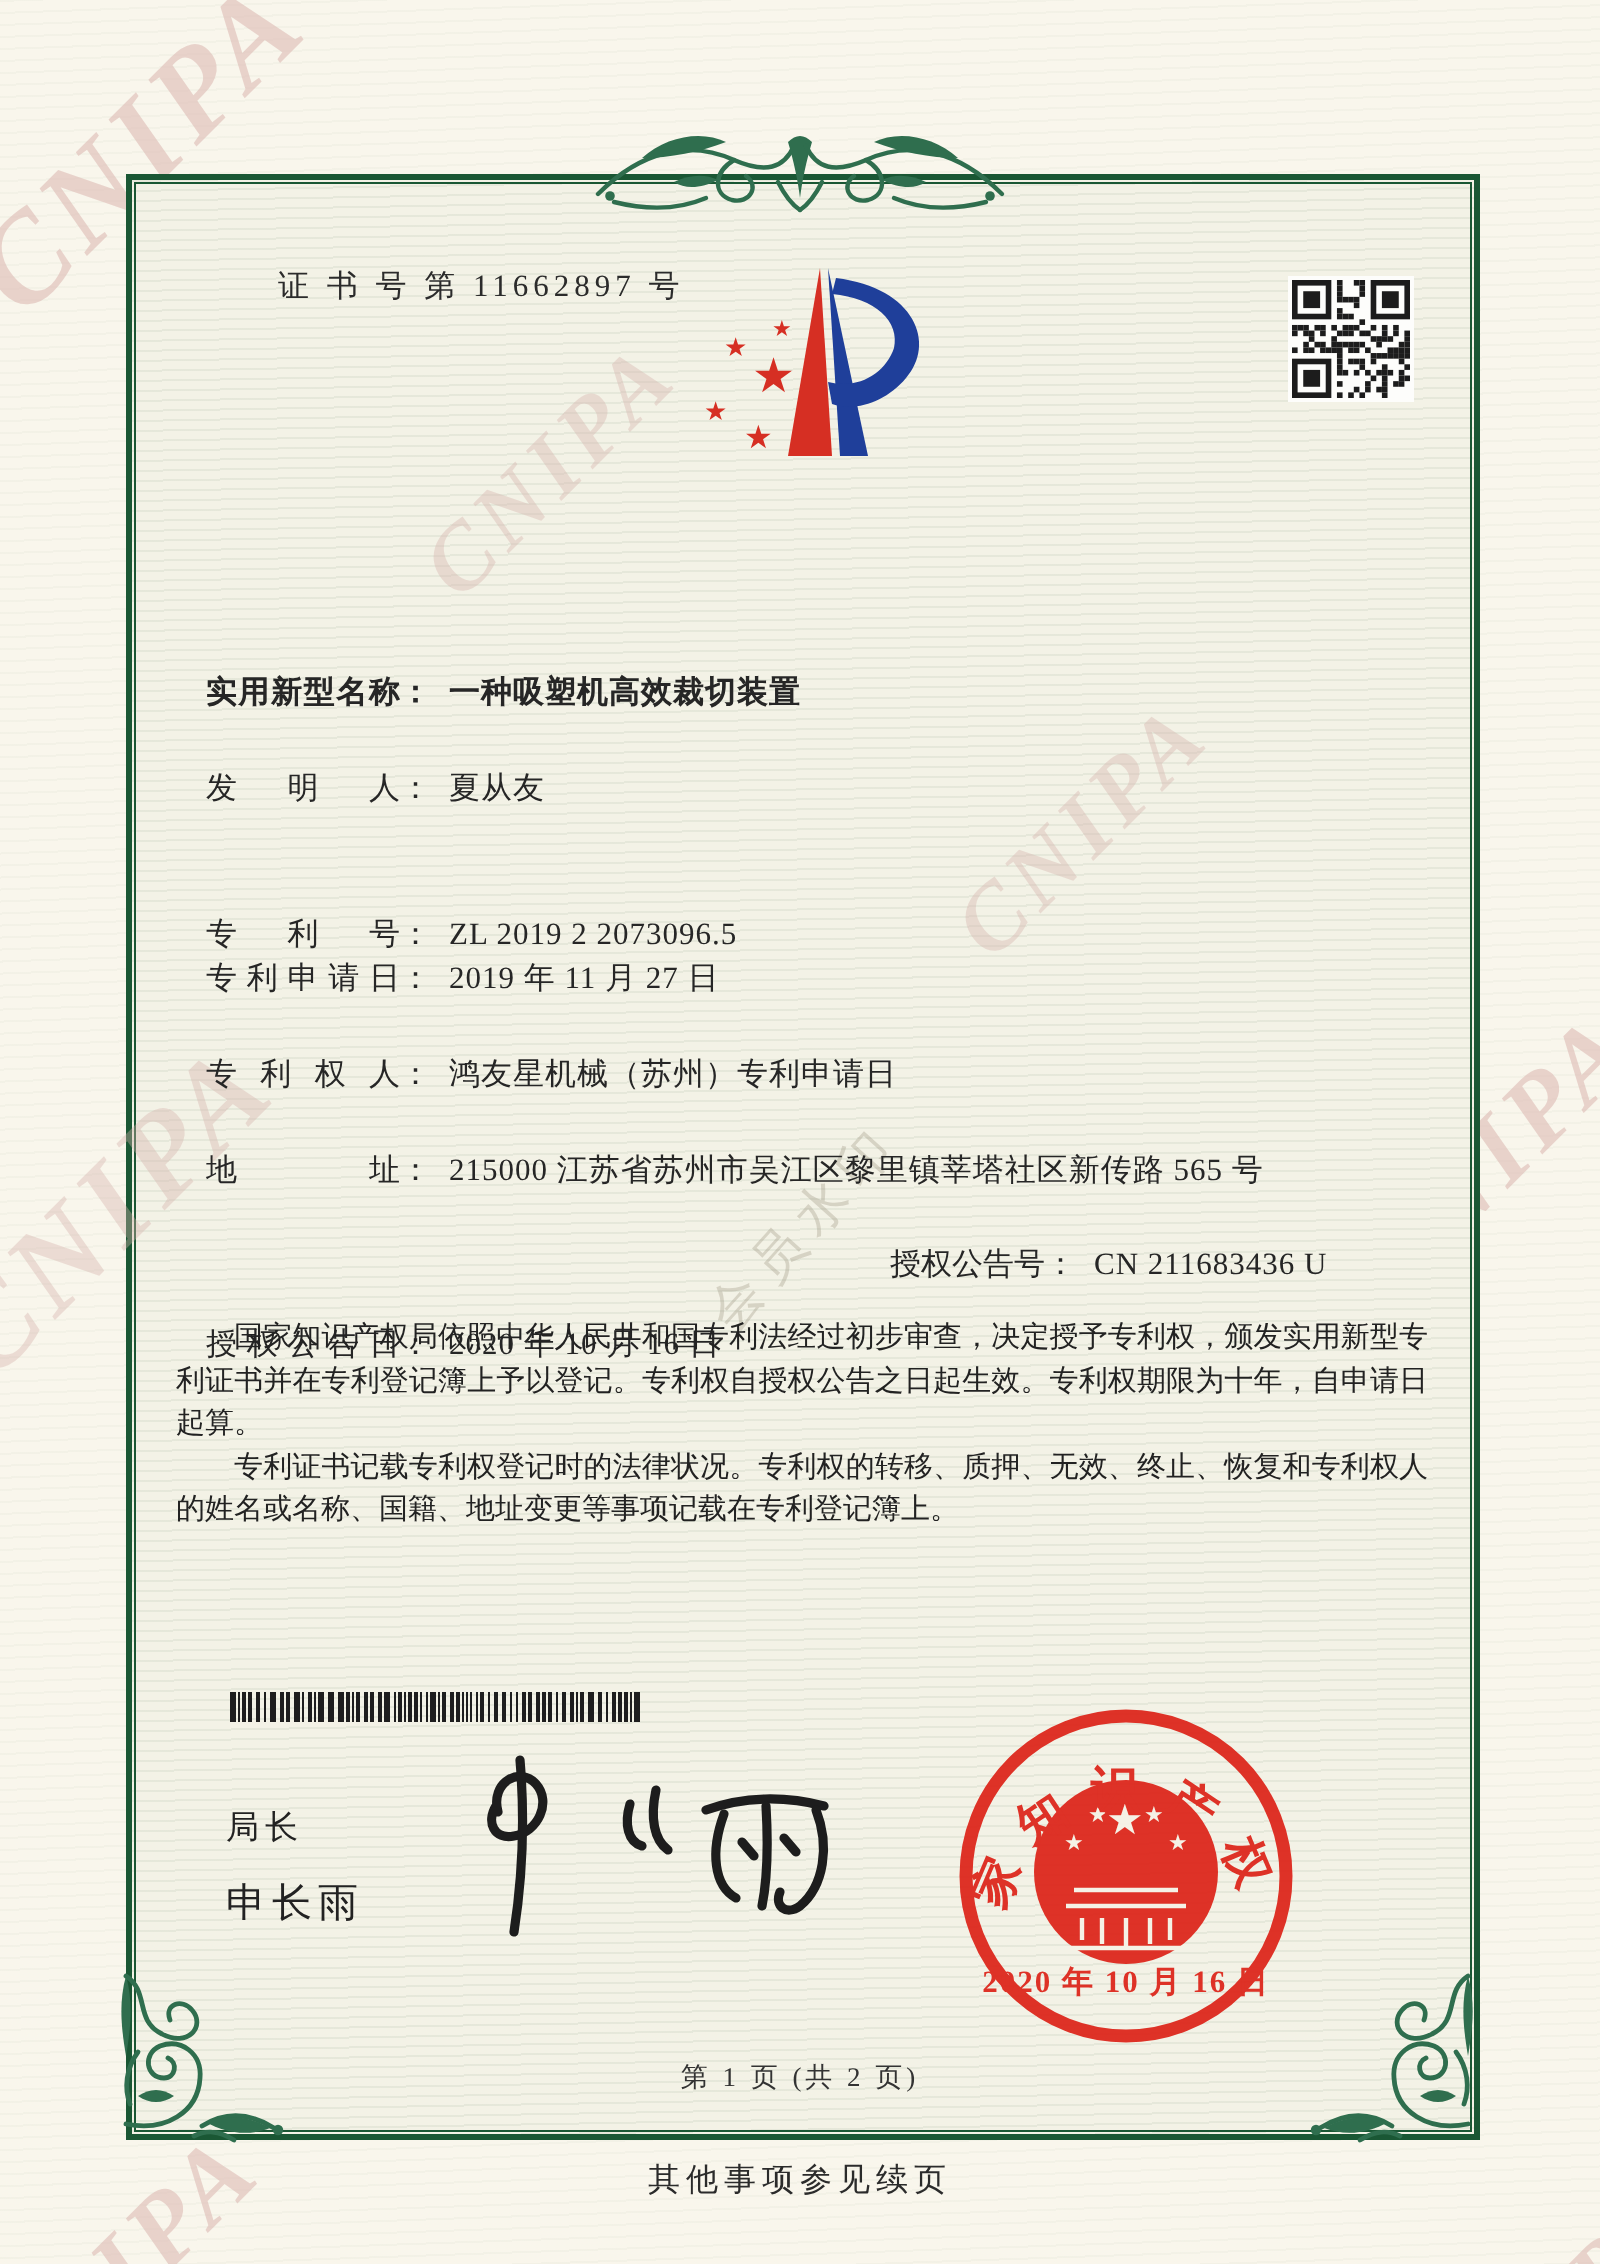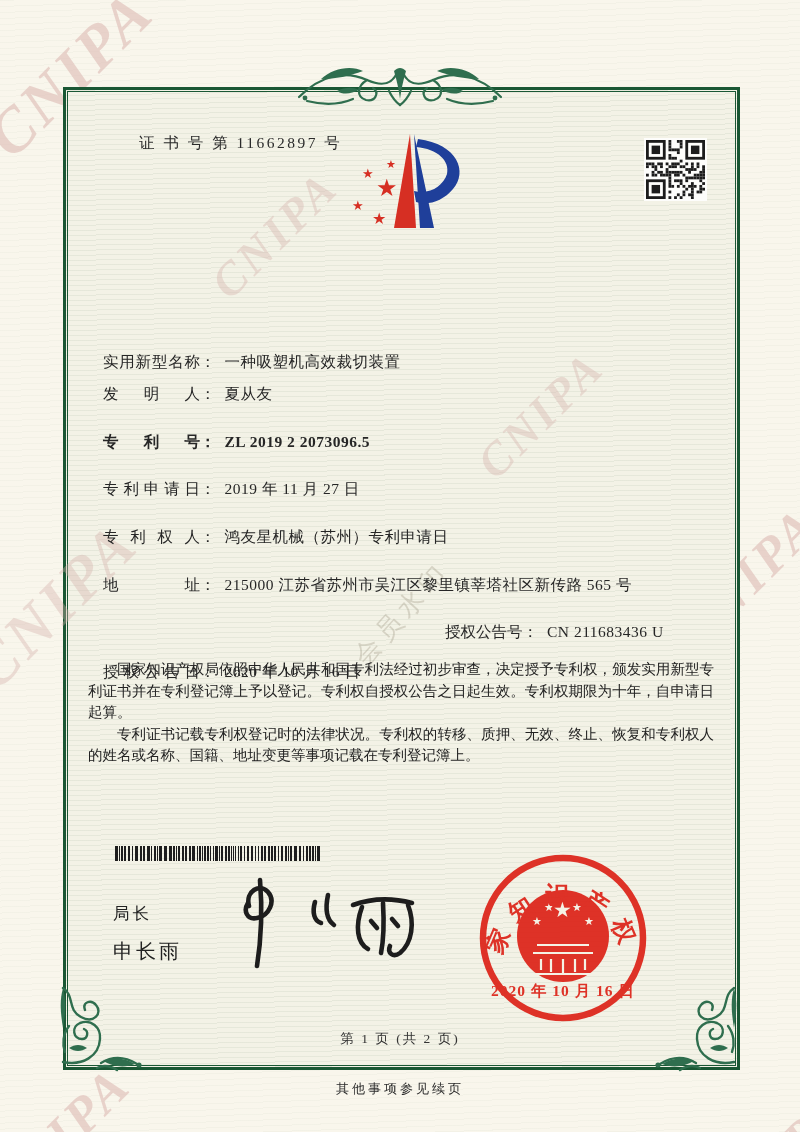--- a/index.html
+++ b/index.html
@@ -37,21 +37,21 @@
   .paras p{margin:0;text-indent:2em;}
   .barcode{position:absolute;left:115px;top:846px;width:205px;height:15px;}
   .director-label{position:absolute;left:113px;top:903px;font-family:Liberation Serif, serif;
      font-size:16.5px;letter-spacing:3px;color:#222;}
   .director-name{position:absolute;left:113px;top:938px;font-family:"Liberation Sans",sans-serif;
      font-size:20px;letter-spacing:3px;color:#222;}
   .sig{position:absolute;left:215px;top:876px;}
   .seal{position:absolute;left:477px;top:850px;z-index:4;opacity:.93;}
   .pageinfo{position:absolute;left:0;width:800px;top:1030px;text-align:center;font-size:13.5px;
      letter-spacing:2px;color:#333;}
-  .contnote{position:absolute;left:0;width:800px;top:1080px;text-align:center;font-size:13px;
+  .contnote{position:absolute;left:0;width:800px;top:1080px;text-align:center;font-size:16px;
      letter-spacing:3px;color:#2b2b2b;z-index:3;}
   .orn{position:absolute;z-index:4;pointer-events:none;}
 </style>
 </head>
 <body>
 
 <div id="page">
 
   <div class="wm" style="left:-32px;top:38px;font-size:62px;">CNIPA</div>
   <div class="wm over" style="left:196px;top:208px;font-size:46px;">CNIPA</div>
@@ -261,27 +261,27 @@
         <rect x="2" y="2" width="3" height="3" fill="#1c1c1c"></rect>
         <rect x="14" y="0" width="7" height="7" fill="#1c1c1c"></rect>
         <rect x="15" y="1" width="5" height="5" fill="#fdfdfb"></rect>
         <rect x="16" y="2" width="3" height="3" fill="#1c1c1c"></rect>
         <rect x="0" y="14" width="7" height="7" fill="#1c1c1c"></rect>
         <rect x="1" y="15" width="5" height="5" fill="#fdfdfb"></rect>
         <rect x="2" y="16" width="3" height="3" fill="#1c1c1c"></rect>
       </svg>
 
 
-    <div class="frow" style="top:352px;">
+    <div class="frow" style="top:336px;font-weight:bold;">
       <span class="flabel">实用新型名称</span><span class="fcolon">：</span><span class="fvalue">一种吸塑机高效裁切装置</span>
     </div>
     <div class="frow" style="top:384px;">
       <span class="flabel">发明人</span><span class="fcolon">：</span><span class="fvalue">夏从友</span>
     </div>
-    <div class="frow" style="top:432px;font-weight:bold;">
+    <div class="frow" style="top:457px;">
       <span class="flabel">专利号</span><span class="fcolon">：</span><span class="fvalue">ZL 2019 2 2073096.5</span>
     </div>
     <div class="frow" style="top:479px;">
       <span class="flabel">专利申请日</span><span class="fcolon">：</span><span class="fvalue">2019 年 11 月 27 日</span>
     </div>
     <div class="frow" style="top:527px;">
       <span class="flabel">专利权人</span><span class="fcolon">：</span><span class="fvalue">鸿友星机械（苏州）专利申请日</span>
     </div>
     <div class="frow" style="top:575px;">
       <span class="flabel">地址</span><span class="fcolon">：</span><span class="fvalue">215000 江苏省苏州市吴江区黎里镇莘塔社区新传路 565 号</span>

